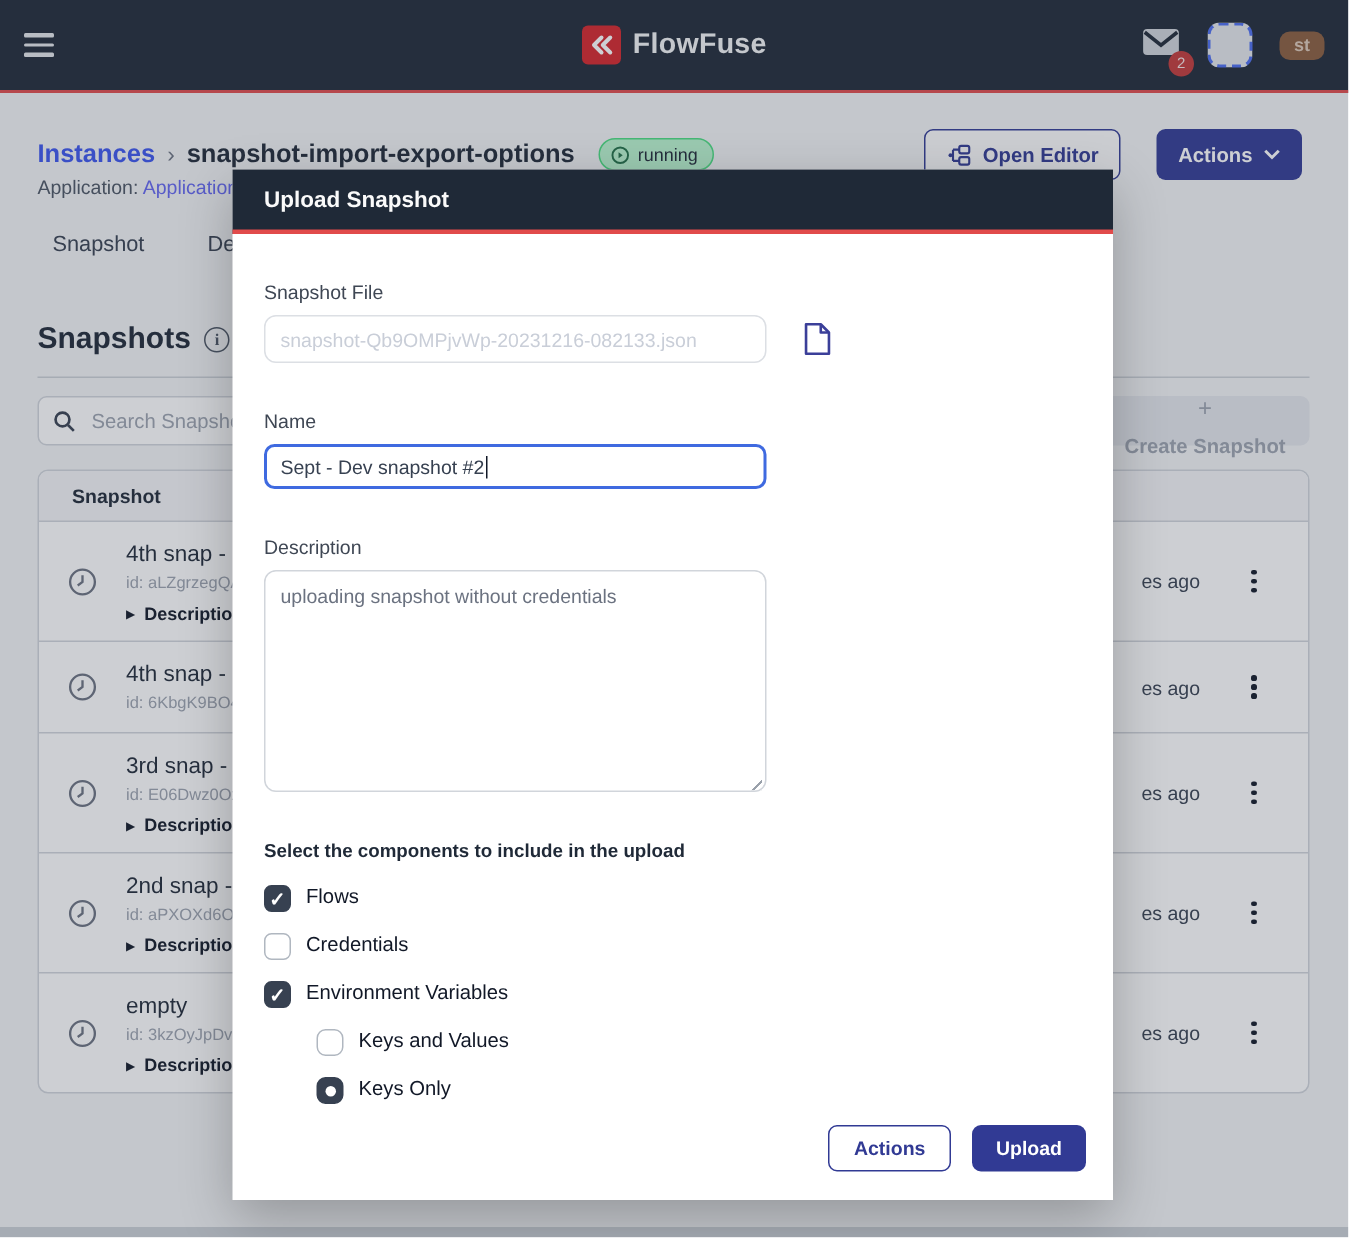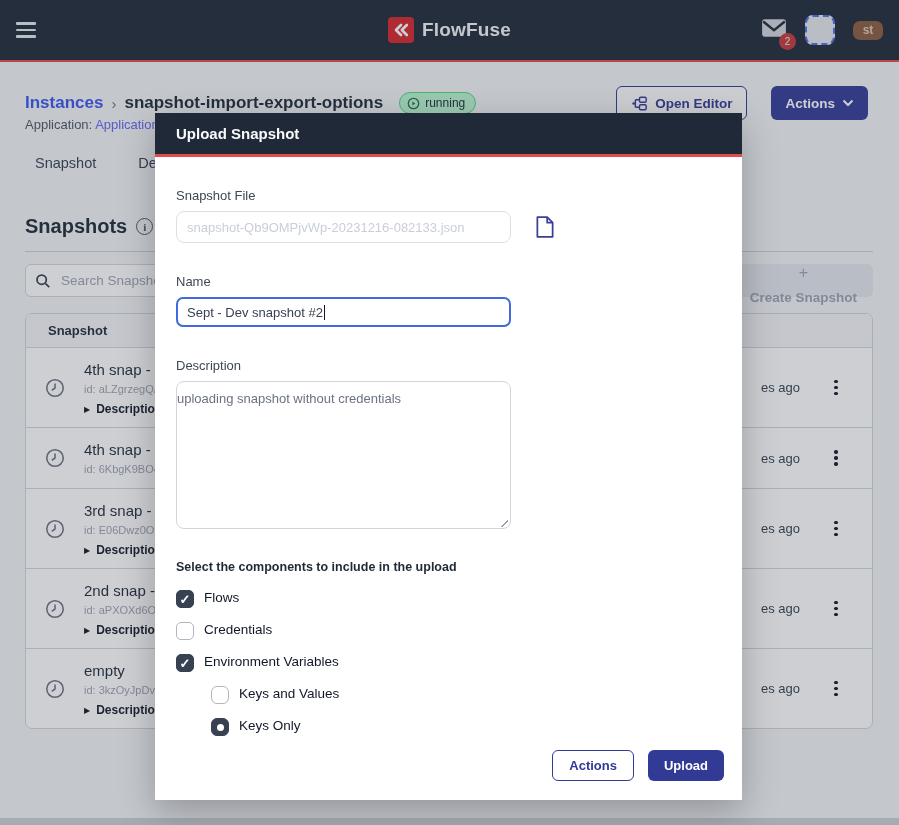--- a/index.html
+++ b/index.html
@@ -98,21 +98,21 @@
   .input-disabled { width: 335px; height: 32px; border: 1.5px solid #dcdfe4; border-radius: 8px;
     padding: 0 10px; font-size: 13px; color: #6b7280; background: #fff; outline: none;
     font-family: "Liberation Sans", sans-serif; }
   .input-disabled::placeholder { color: #c9ced8; }
   .file-btn { margin-left: 24px; cursor: pointer; display: flex; align-items: center; }
   .input-focused { margin-top: 8px; width: 335px; height: 30px; border: 2px solid #3f6ae0; border-radius: 7px;
     display: flex; align-items: center; padding: 0 9px; font-size: 13px; color: #374151; background: #fff; cursor: text; }
   .caret { display: inline-block; width: 1px; height: 15px; background: #111827; margin-left: 1px; }
   .textarea-wrap { position: relative; margin-top: 8px; width: 335px; }
   .desc-textarea { width: 335px; height: 148px; border: 1px solid #d1d5db; border-radius: 8px;
-    padding: 8px 0; font-size: 13px; color: #6b7280; resize: none; outline: none;
+    padding: 8px 10px; font-size: 13px; color: #6b7280; resize: none; outline: none;
     font-family: "Liberation Sans", sans-serif; line-height: 17px; }
   .grip { position: absolute; right: 3px; bottom: 6px; width: 10px; height: 10px;
     background: repeating-linear-gradient(135deg, #9aa1ab 0 1.5px, transparent 1.5px 4.5px);
     clip-path: polygon(100% 0, 0 100%, 100% 100%); }
   .components-label { margin-top: 27px; font-size: 12.5px; font-weight: bold; color: #1f2937; }
   .options { margin-top: 16px; }
   .opt { display: flex; align-items: flex-start; gap: 10px; margin-bottom: 14px; }
   .opt.indent { margin-left: 35px; }
   .box { width: 18px; height: 18px; border-radius: 5px; border: 1.5px solid #b0b7c0; background: #fff;
     display: inline-flex; align-items: center; justify-content: center; cursor: pointer; flex: none; }

